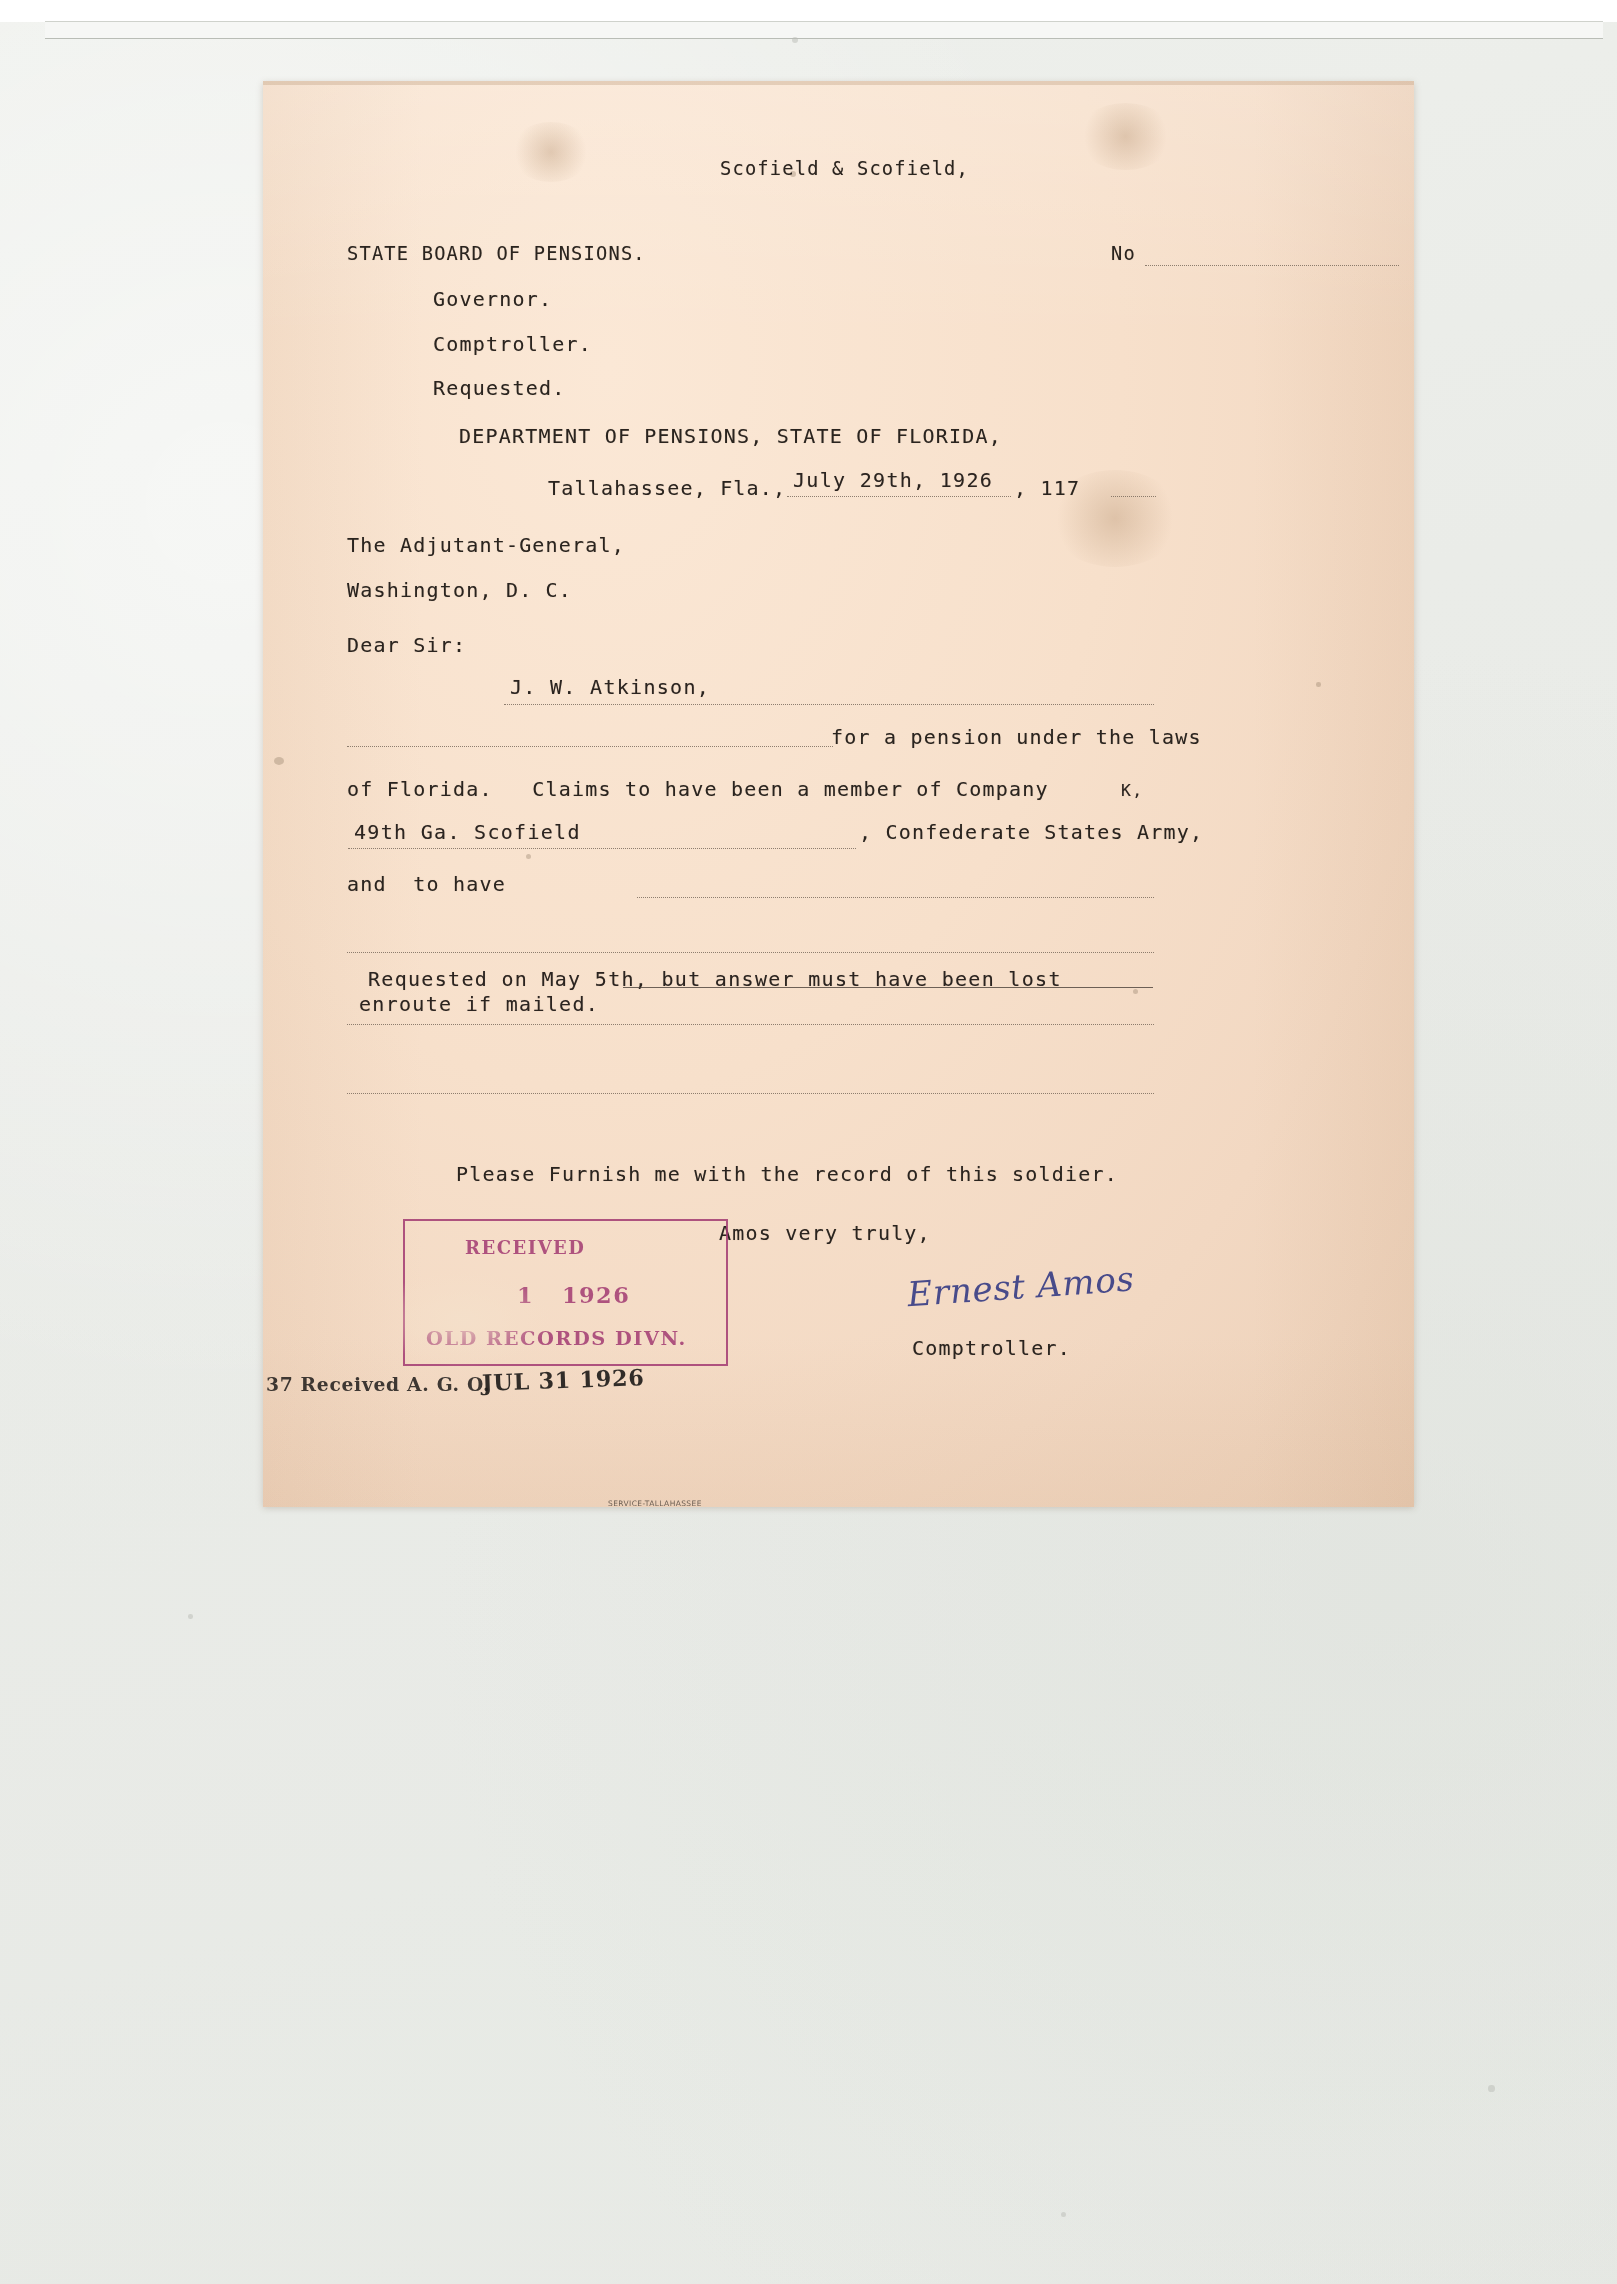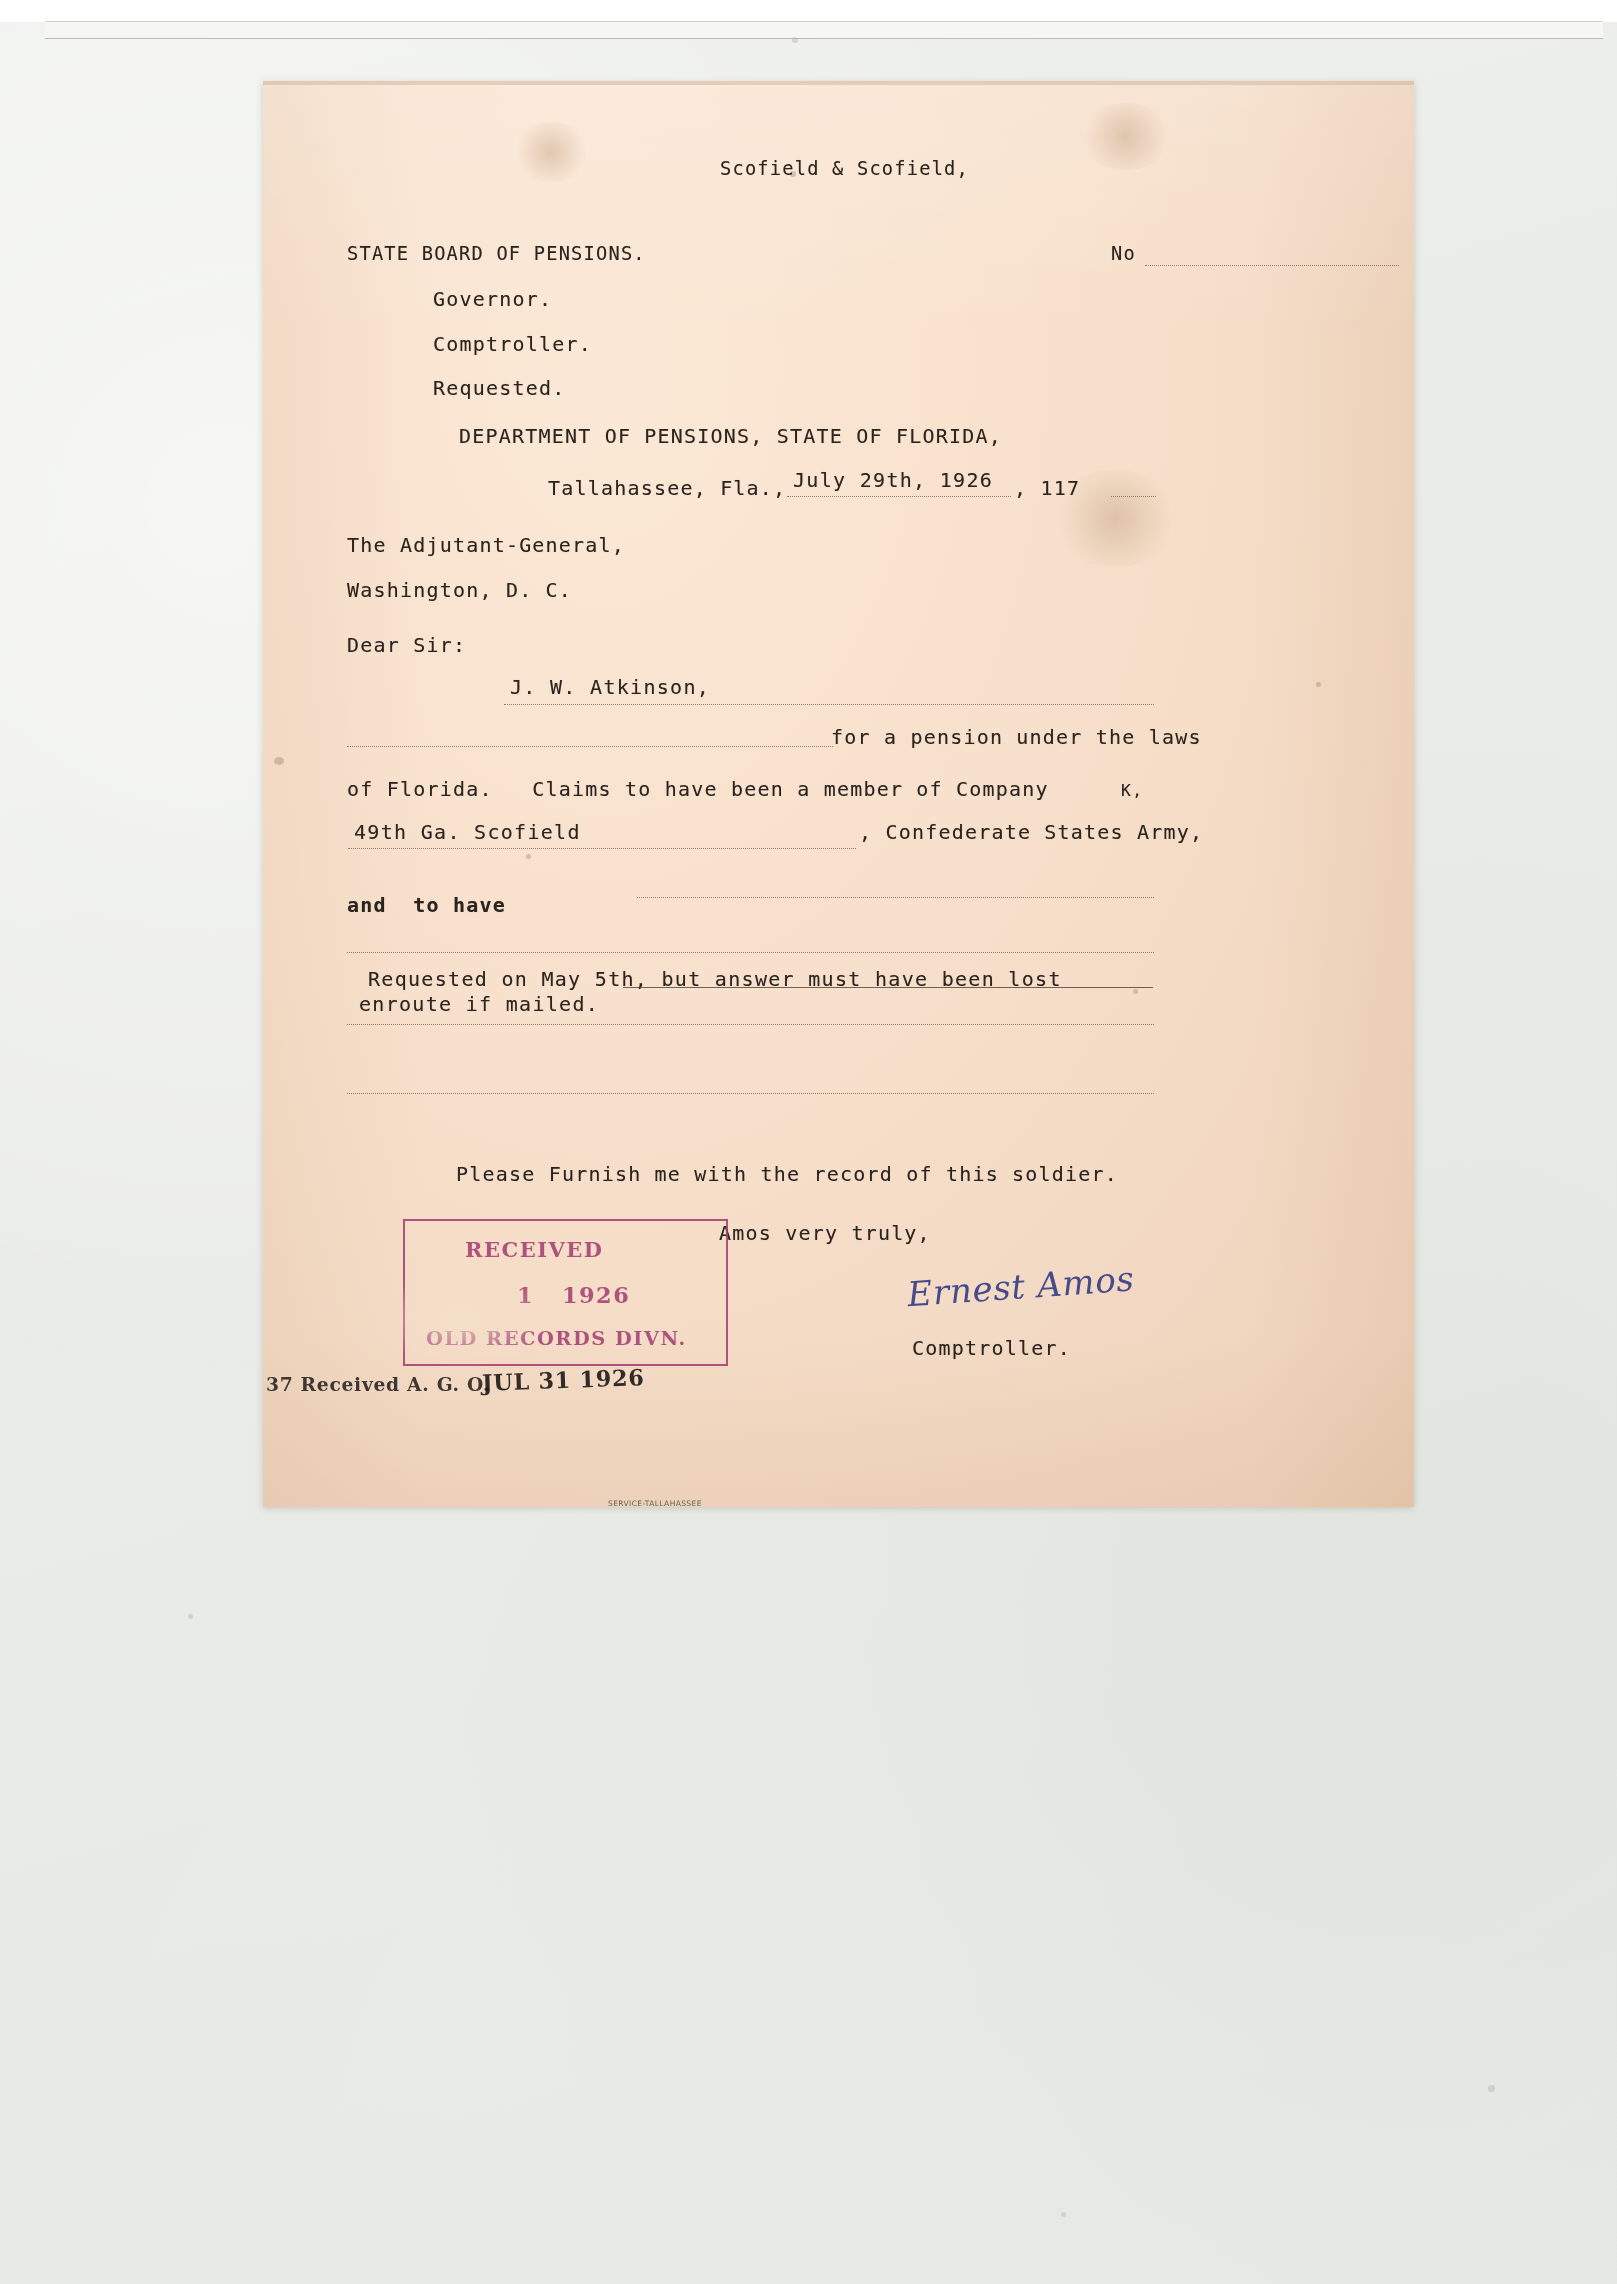--- a/index.html
+++ b/index.html
@@ -124,21 +124,21 @@
     color: #a23a72;
     opacity: .85;
   }
   #received-stamp .st {
     position: absolute;
     font-family: "DejaVu Serif", serif;
     font-weight: bold;
     letter-spacing: 1.5px;
     white-space: pre;
   }
-  #stamp-word { left: 60px; top: 16.4px; font-size: 21px; }
+  #stamp-word { left: 60px; top: 16.4px; font-size: 18px; }
   #stamp-date { left: 112px; top: 61px; font-size: 22.4px; }
   #stamp-div  { left: 21px;  top: 106px; font-size: 19.4px; }
 
   
   #stamp-fade {
     position: absolute;
     left: 403px; top: 1270px;
     width: 149px; height: 97px;
     background: radial-gradient(ellipse at 40% 50%, rgba(244,224,202,0.85) 0%, rgba(244,224,202,0) 70%);
     pointer-events: none;
@@ -272,21 +272,21 @@
   <div class="rule" style="left:84px; top:665px; width:486px;"></div>
   <div class="t" style="left:568px; top:646px;">for a pension under the laws</div>
 
   <div class="t" style="left:84px; top:698px;text-align:center;">of Florida.   Claims to have been a member of Company</div>
   <div class="t fill" style="left:858px; top:701px; font-size:16.4px;">K,</div>
 
   <div class="t fill" style="left:91px; top:741px;">49th Ga. Scofield</div>
   <div class="rule" style="left:85px; top:767px; width:508px;"></div>
   <div class="t" style="left:596px; top:741px;">, Confederate States Army,</div>
 
-  <div class="t" style="left:84px; top:814px;font-weight:bold;">and  to have</div>
+  <div class="t" style="left:84px; top:793px;">and  to have</div>
   <div class="rule" style="left:374px; top:816px; width:517px;"></div>
 
   <div class="rule" style="left:84px; top:871px; width:807px;"></div>
 
   <div class="t fill" style="left:105px; top:888px;">Requested on May 5th, but answer must have been lost</div>
   <div class="t fill" style="left:96px; top:913px;">enroute if mailed.</div>
   <div class="strike" style="left:360px; top:906px; width:530px;"></div>
 
   <div class="rule" style="left:84px; top:943px; width:807px;"></div>
   <div class="rule" style="left:84px; top:1012px; width:807px;"></div>

